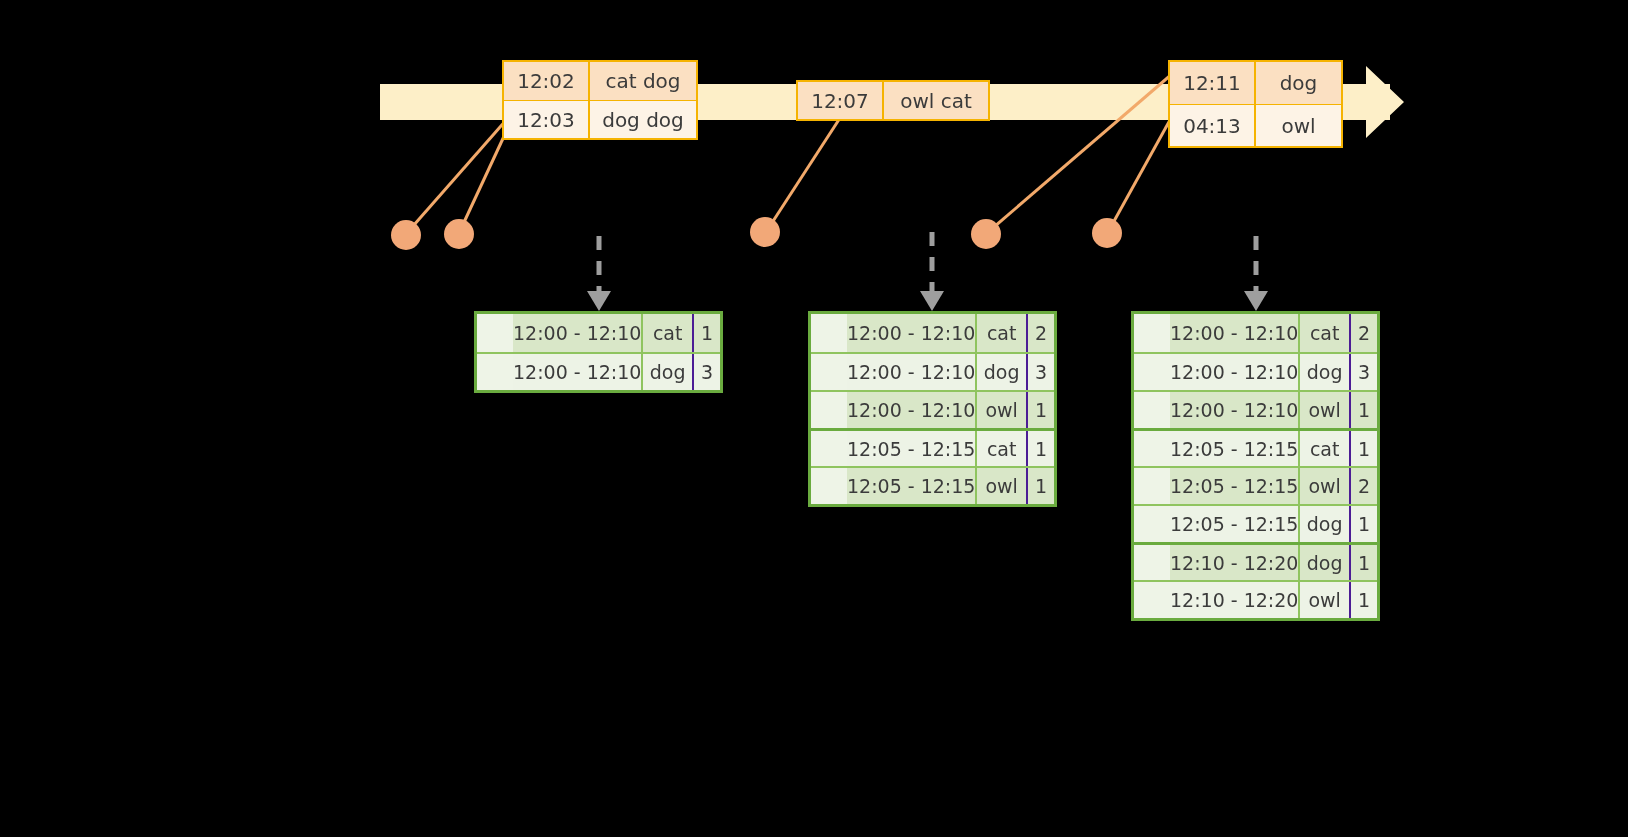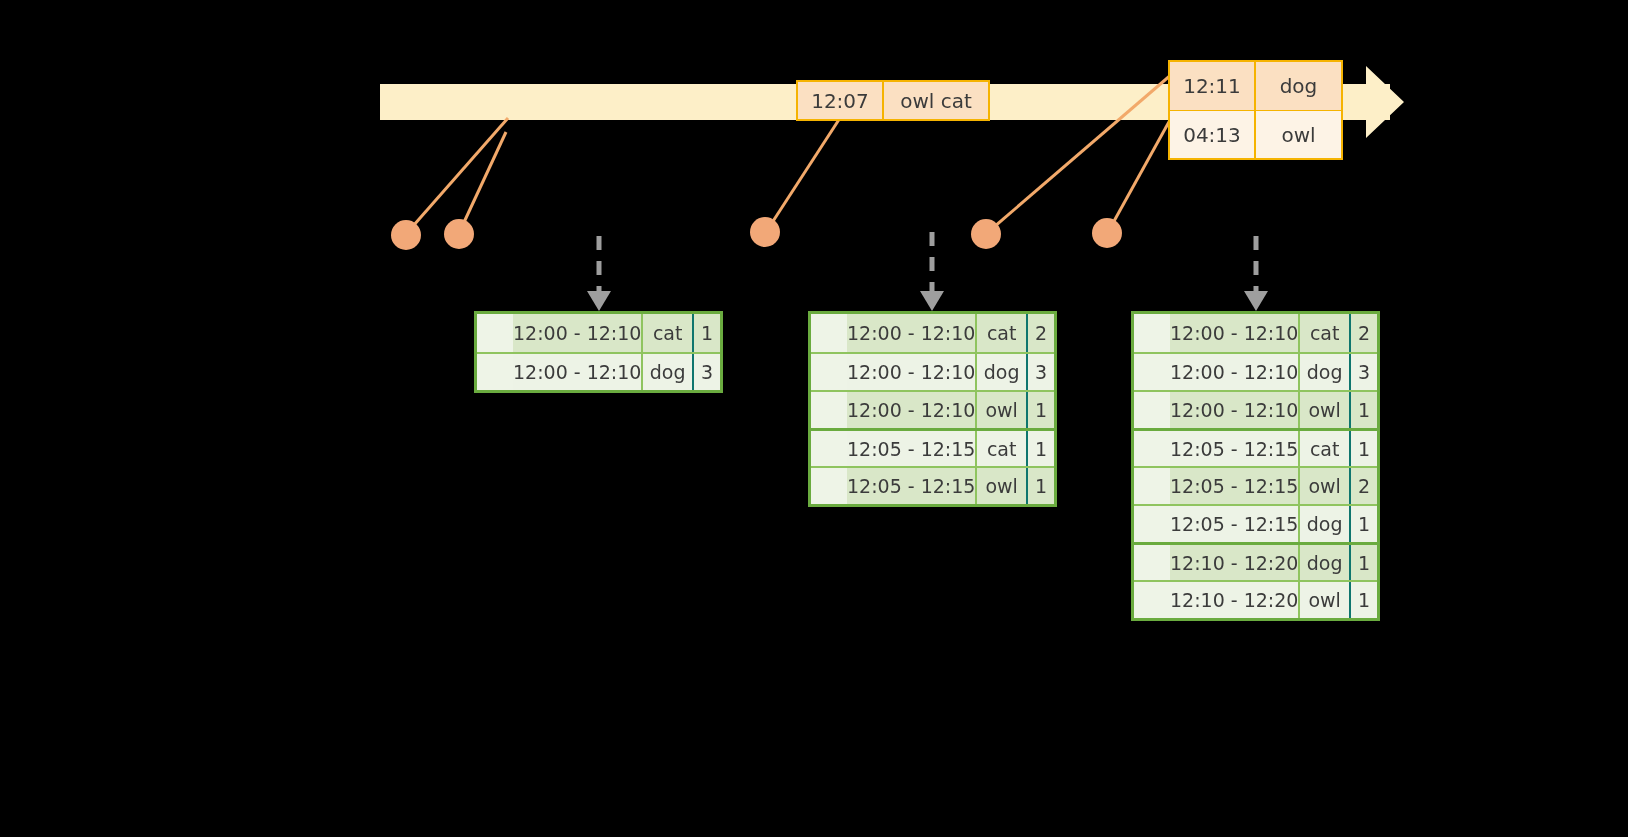--- a/index.html
+++ b/index.html
@@ -25,21 +25,21 @@
   
   .gtable{position:absolute;border:3px solid #6aab3f;box-sizing:border-box;background:#eef4e7;}
   .grow{display:flex;height:38px;box-sizing:border-box;padding-left:36px;}
   .grow.alt .gcell{background:#d9e7c8;}
   .grow .gcell{background:#edf3e6;}
   .grow.groupstart{border-top:3px solid #6aab3f;}
   .grow + .grow:not(.groupstart){border-top:2px solid #8fc45f;}
   .gcell{display:flex;align-items:center;justify-content:center;
          color:#3b3b3b;font-size:19px;white-space:nowrap;box-sizing:border-box;}
   .gcell.win{flex:1;border-right:2px solid #8fc45f;}
-  .gcell.key{width:80px;border-right:2px solid #0f766e;}
+  .gcell.key{width:80px;border-right:2px solid #4c1d95;}
   .gcell.cnt{width:42px;}
 </style>
 </head>
 <body>
 
 <div id="stage">
 
   <div class="timeline-bar" style="left:380px;top:84px;width:1010px;height:36px;"></div>
 
   <svg class="overlay" viewBox="0 0 1628 837">
@@ -67,29 +67,39 @@
       <line x1="932" y1="232" x2="932" y2="292"></line>
       <line x1="1256" y1="236" x2="1256" y2="292"></line>
     </g>
     <g fill="#9e9e9e">
       <polygon points="587,291 611,291 599,311"></polygon>
       <polygon points="920,291 944,291 932,311"></polygon>
       <polygon points="1244,291 1268,291 1256,311"></polygon>
     </g>
   </svg>
 
+  <div class="event-box" style="left:502px;top:60px;width:196px;height:80px;">
+    <div class="event-row shade">
+      <div class="ecell time">12:02</div>
+      <div class="ecell words">cat dog</div>
+    </div>
+    <div class="event-row">
+      <div class="ecell time">12:03</div>
+      <div class="ecell words">dog dog</div>
+    </div>
+  </div>
 
   <div class="event-box" style="left:796px;top:80px;width:194px;height:41px;">
     <div class="event-row shade">
       <div class="ecell time">12:07</div>
       <div class="ecell words">owl cat</div>
     </div>
   </div>
 
-  <div class="event-box" style="left:1168px;top:60px;width:175px;height:100px;">
+  <div class="event-box" style="left:1168px;top:60px;width:175px;height:88px;">
     <div class="event-row shade">
       <div class="ecell time">12:11</div>
       <div class="ecell words">dog</div>
     </div>
     <div class="event-row">
       <div class="ecell time">04:13</div>
       <div class="ecell words">owl</div>
     </div>
   </div>
 

